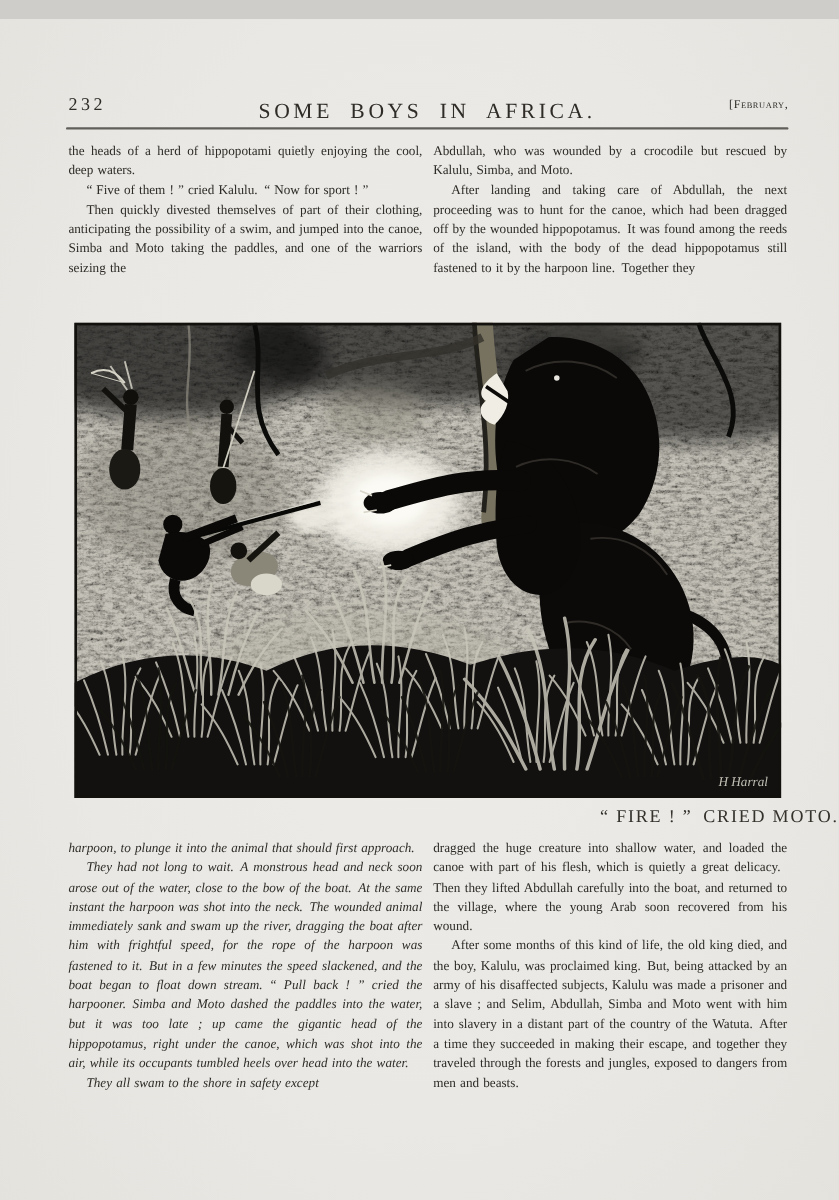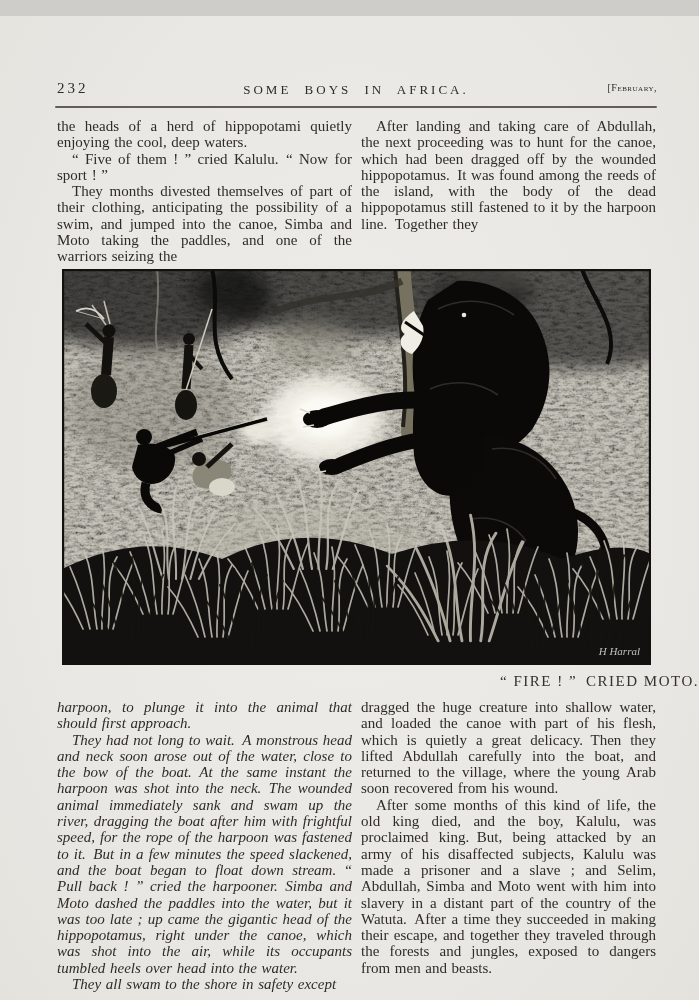--- a/index.html
+++ b/index.html
@@ -9,25 +9,25 @@
     margin:16px auto;
     background:#eae9e5;
     background-image:radial-gradient(ellipse at 50% 45%, #edecE8 0%, #e9e8e4 60%, #e3e2dd 100%);
     font-family:"Liberation Serif","DejaVu Serif",serif;
     color:#2f2c27;
     overflow:hidden;
   }
   
   .runhead{position:absolute;left:55px;top:62px;width:602px;height:24px;}
   .pageno{position:absolute;left:2px;top:2px;font-size:15px;letter-spacing:3px;}
-  .headtitle{position:absolute;left:0;right:0;top:4px;text-align:center;font-size:13px;letter-spacing:3px;word-spacing:7px;}
+  .headtitle{position:absolute;left:0;right:0;top:4px;text-align:center;font-size:18px;letter-spacing:3px;word-spacing:7px;}
   .issue{position:absolute;right:0;top:4px;font-size:10px;font-variant:small-caps;letter-spacing:.5px;}
   .headrule{position:absolute;left:55px;top:90px;width:602px;height:2px;background:#4a4742;opacity:.85;border-radius:1px;}
   
-  .col{position:absolute;width:295px;font-size:15px;line-height:16.3px;word-spacing:.06em;}
+  .col{position:absolute;width:295px;font-size:11px;line-height:16.3px;word-spacing:.06em;}
   .col .par{margin:0;text-align:justify;text-indent:15px;hyphens:none;}
   .col .par.noindent{text-indent:0;}
   .tl{left:57px;top:102px;}
   .tr{left:361px;top:102px;}
   .bl{left:57px;top:683px;font-style:italic;}
   .br{left:361px;top:683px;}
   
   .figure{position:absolute;left:62px;top:253px;width:589px;height:396px;}
   .figure svg{display:block;width:589px;height:396px;}
   .caption{position:absolute;left:0;top:657px;width:699px;text-align:right;font-size:15px;letter-spacing:1.5px;color:#35322c;}
@@ -40,23 +40,24 @@
   <div class="runhead">
     <span class="pageno">232</span>
     <span class="headtitle">SOME BOYS IN AFRICA.</span>
     <span class="issue">[February,</span>
   </div>
   <div class="headrule"></div>
 
   <div class="col tl">
       <div class="par noindent">the heads of a herd of hippopotami quietly enjoying the cool, deep waters.</div>
       <div class="par">“ Five of them ! ” cried Kalulu. “ Now for sport ! ”</div>
-      <div class="par">They months divested themselves of part of their clothing, anticipating the possibility of a swim, and jumped into the canoe, Simba and Moto taking the paddles, and one of the warriors seizing the</div>
+      <div class="par">Then quickly divested themselves of part of their clothing, anticipating the possibility of a swim, and jumped into the canoe, Simba and Moto taking the paddles, and one of the warriors seizing the</div>
     </div>
   <div class="col tr">
+      <div class="par noindent">Abdullah, who was wounded by a crocodile but rescued by Kalulu, Simba, and Moto.</div>
       <div class="par">After landing and taking care of Abdullah, the next proceeding was to hunt for the canoe, which had been dragged off by the wounded hippopotamus. It was found among the reeds of the island, with the body of the dead hippopotamus still fastened to it by the harpoon line. Together they</div>
     </div>
 
   <div class="figure">
     <svg viewBox="0 0 589 396">
       <defs>
         <filter id="grain" x="0" y="0" width="100%" height="100%">
           <feTurbulence type="fractalNoise" baseFrequency="0.5" numOctaves="3" seed="11" stitchTiles="stitch" result="n"></feTurbulence>
           <feColorMatrix in="n" type="matrix" values="0 0 0 0 0.72  0 0 0 0 0.70  0 0 0 0 0.64  1.1 1.1 1.1 0 -0.9"></feColorMatrix>
         </filter>

